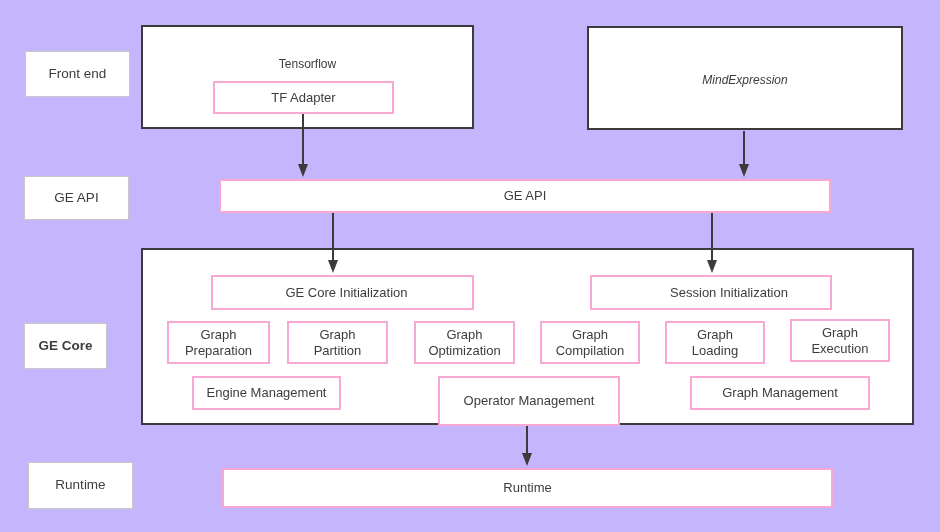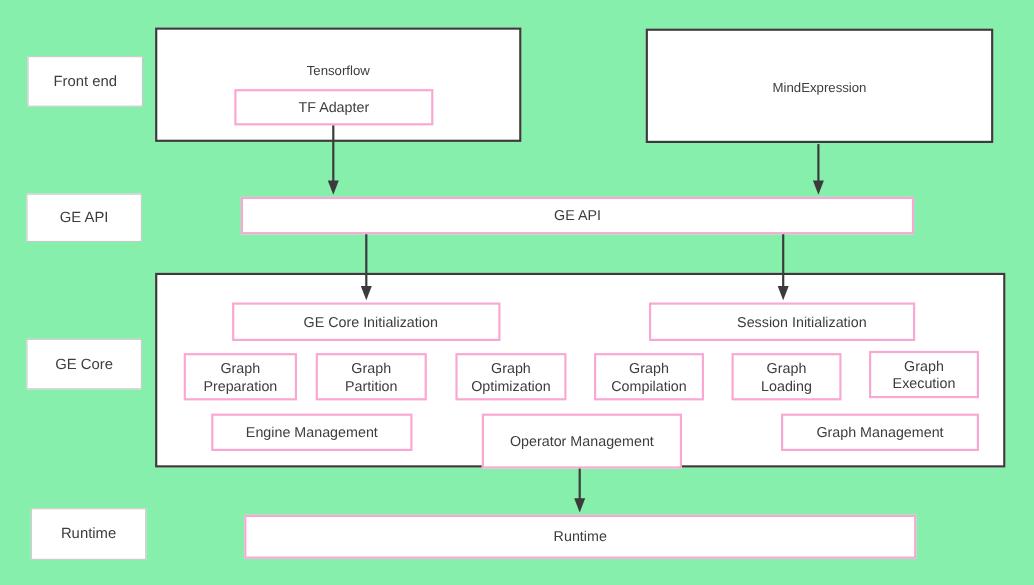--- a/index.html
+++ b/index.html
@@ -4,21 +4,21 @@
 <style>
   html, body {
     margin: 0;
     padding: 0;
     background: #000000;
   }
   #canvas {
     position: relative;
     width: 940px;
     height: 532px;
-    background: #86efac;
+    background: #c4b5fd;
     font-family: "Liberation Sans", sans-serif;
     overflow: hidden;
   }
   .box {
     position: absolute;
     background: #ffffff;
     border: 2px solid #f9a8d4;
     box-sizing: border-box;
     display: flex;
     align-items: center;
@@ -58,54 +58,54 @@
   }
 </style>
 </head>
 <body>
 
 <div id="canvas">
 
   <div id="layer-labels">
       <div class="box label-box" style="left: 25px; top: 51px; width: 105px; height: 46px;">Front end</div>
       <div class="box label-box" style="left: 24px; top: 176px; width: 105px; height: 44px;">GE API</div>
-      <div class="box label-box" style="left: 24px; top: 308px; width: 105px; height: 46px;">GE Core</div>
+      <div class="box label-box" style="left: 24px; top: 323px; width: 83px; height: 46px; font-weight: bold;">GE Core</div>
       <div class="box label-box" style="left: 28px; top: 462px; width: 105px; height: 47px;">Runtime</div>
     </div>
 
   <div class="box panel" id="tensorflow-panel" style="left: 141px; top: 25px; width: 333px; height: 104px;">
     <span class="panel-title" style="top: 30px;">Tensorflow</span>
   </div>
   <div class="box" id="tf-adapter-box" style="left: 213px; top: 81px; width: 181px; height: 33px;">TF Adapter</div>
 
   <div class="box panel" id="mindexpression-panel" style="left: 587px; top: 26px; width: 316px; height: 104px;">
-    <span class="panel-title" style="top: 45px;">MindExpression</span>
+    <span class="panel-title" style="top: 45px; font-style: italic;">MindExpression</span>
   </div>
 
   <div class="box" id="ge-api-bar" style="left: 219px; top: 179px; width: 612px; height: 34px;">GE API</div>
 
   <div class="box panel" id="ge-core-panel" style="left: 141px; top: 248px; width: 773px; height: 177px;"></div>
   <div id="ge-core-children">
-      <div class="box" style="left: 211px; top: 275px; width: 244px; height: 35px; padding-left: 12px;">GE Core Initialization</div>
+      <div class="box" style="left: 211px; top: 275px; width: 263px; height: 35px; padding-left: 12px;">GE Core Initialization</div>
       <div class="box" style="left: 590px; top: 275px; width: 242px; height: 35px; padding-left: 40px;">Session Initialization</div>
       <div class="box" style="left: 167px; top: 321px; width: 103px; height: 43px;">Graph
 Preparation</div>
       <div class="box" style="left: 287px; top: 321px; width: 101px; height: 43px;">Graph
 Partition</div>
       <div class="box" style="left: 414px; top: 321px; width: 101px; height: 43px;">Graph
 Optimization</div>
       <div class="box" style="left: 540px; top: 321px; width: 100px; height: 43px;">Graph
 Compilation</div>
       <div class="box" style="left: 665px; top: 321px; width: 100px; height: 43px;">Graph
 Loading</div>
       <div class="box" style="left: 790px; top: 319px; width: 100px; height: 43px;">Graph
 Execution</div>
-      <div class="box" style="left: 192px; top: 376px; width: 183px; height: 34px;">Engine Management</div>
+      <div class="box" style="left: 192px; top: 376px; width: 149px; height: 34px;">Engine Management</div>
       <div class="box" style="left: 438px; top: 376px; width: 182px; height: 50px;">Operator Management</div>
-      <div class="box" style="left: 690px; top: 376px; width: 180px; height: 34px; margin-left: 20px;">Graph Management</div>
+      <div class="box" style="left: 690px; top: 376px; width: 180px; height: 34px;">Graph Management</div>
     </div>
 
   <div class="box" id="runtime-bar" style="left: 222px; top: 468px; width: 611px; height: 40px;">Runtime</div>
 
   <div id="arrow-layer">
       <div class="arrow" style="left: 295px; top: 114px; width: 16px; height: 63px;">
         <svg width="16" height="63" viewBox="0 0 16 63">
           <line x1="8" y1="0" x2="8" y2="52" stroke="#3b3b3b" stroke-width="2"></line>
           <polygon points="3,50 13,50 8,63" fill="#3b3b3b"></polygon>
         </svg>

